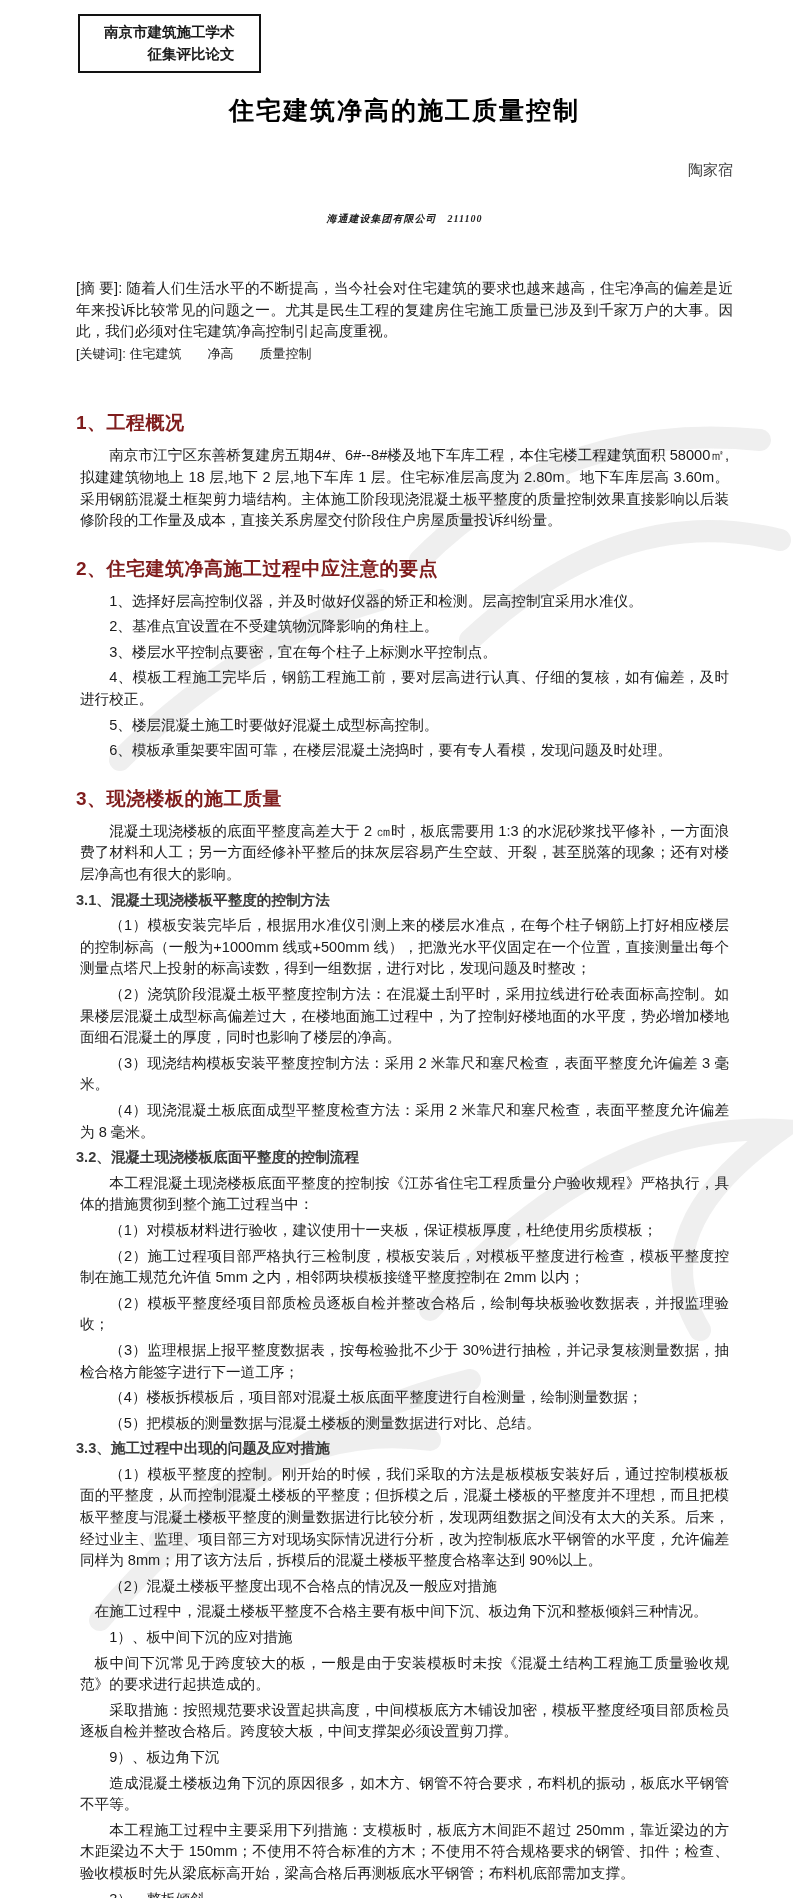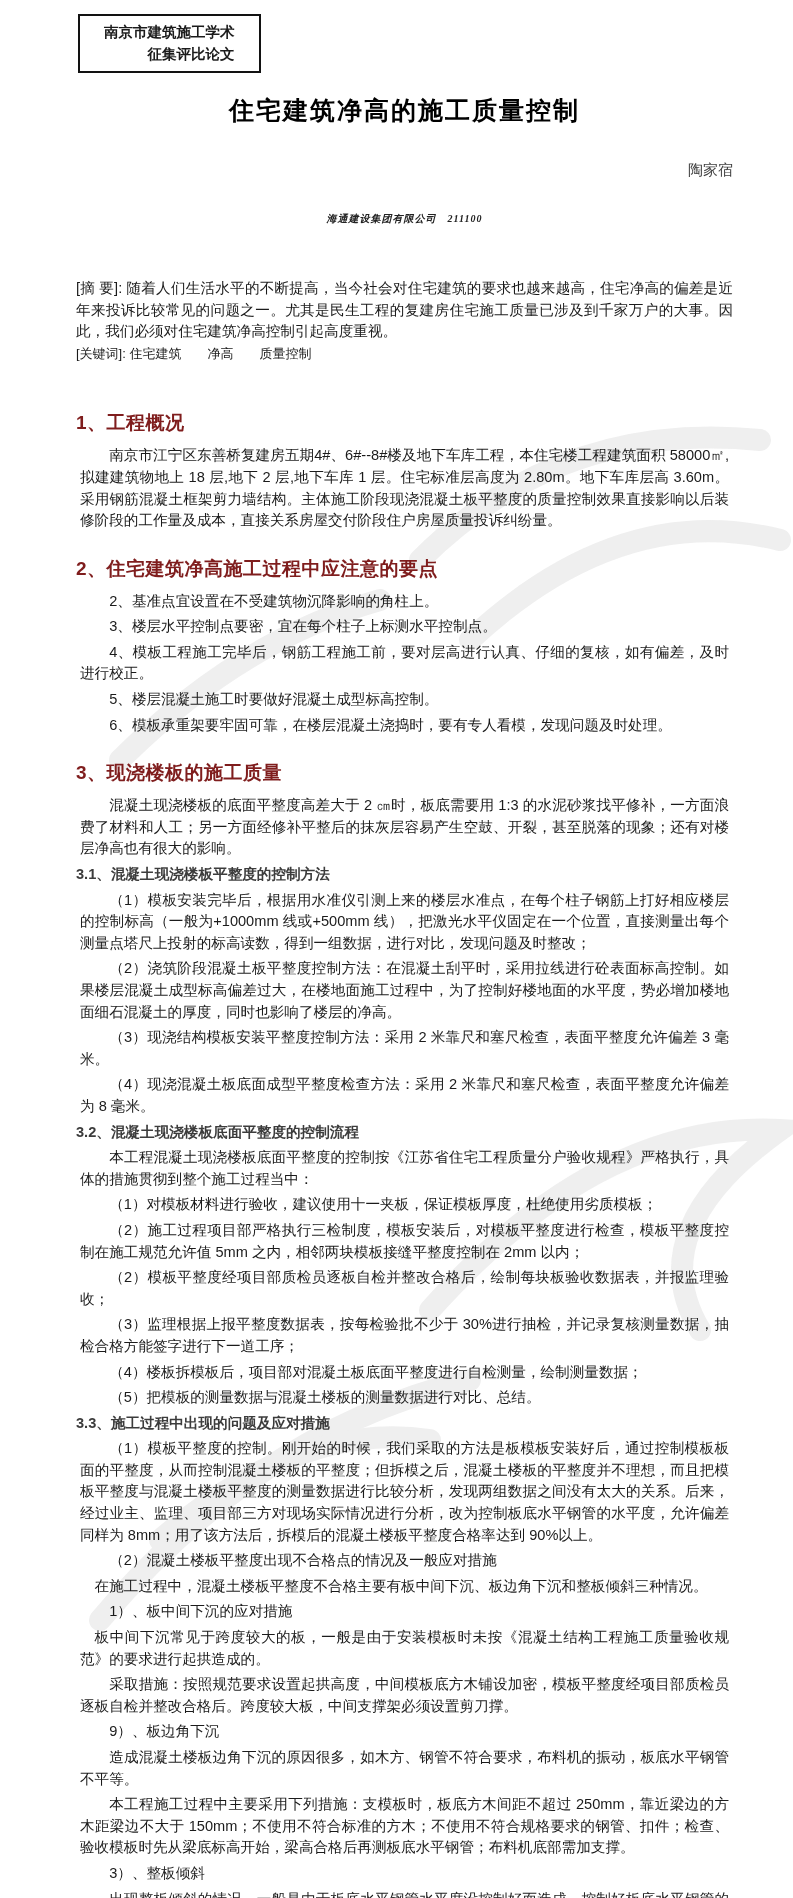--- a/index.html
+++ b/index.html
@@ -92,20 +92,21 @@
 
     <p class="keywords"><span>[关键词]:</span> <span>住宅建筑　　净高　　质量控制</span></p>
 
     <main>
         <section>
           <h2 class="sec-h">1、工程概况</h2>
           <p class="body-p">南京市江宁区东善桥复建房五期4#、6#--8#楼及地下车库工程，本住宅楼工程建筑面积 58000㎡,拟建建筑物地上 18 层,地下 2 层,地下车库 1 层。住宅标准层高度为 2.80m。地下车库层高 3.60m。采用钢筋混凝土框架剪力墙结构。主体施工阶段现浇混凝土板平整度的质量控制效果直接影响以后装修阶段的工作量及成本，直接关系房屋交付阶段住户房屋质量投诉纠纷量。</p>
         </section>
         <section>
           <h2 class="sec-h">2、住宅建筑净高施工过程中应注意的要点</h2>
+          <p class="body-p">1、选择好层高控制仪器，并及时做好仪器的矫正和检测。层高控制宜采用水准仪。</p>
           <p class="body-p">2、基准点宜设置在不受建筑物沉降影响的角柱上。</p>
           <p class="body-p">3、楼层水平控制点要密，宜在每个柱子上标测水平控制点。</p>
           <p class="body-p">4、模板工程施工完毕后，钢筋工程施工前，要对层高进行认真、仔细的复核，如有偏差，及时进行校正。</p>
           <p class="body-p">5、楼层混凝土施工时要做好混凝土成型标高控制。</p>
           <p class="body-p">6、模板承重架要牢固可靠，在楼层混凝土浇捣时，要有专人看模，发现问题及时处理。</p>
         </section>
         <section>
           <h2 class="sec-h">3、现浇楼板的施工质量</h2>
           <p class="body-p">混凝土现浇楼板的底面平整度高差大于 2 ㎝时，板底需要用 1:3 的水泥砂浆找平修补，一方面浪费了材料和人工；另一方面经修补平整后的抹灰层容易产生空鼓、开裂，甚至脱落的现象；还有对楼层净高也有很大的影响。</p>
           <h3 class="sub-h">3.1、混凝土现浇楼板平整度的控制方法</h3>

